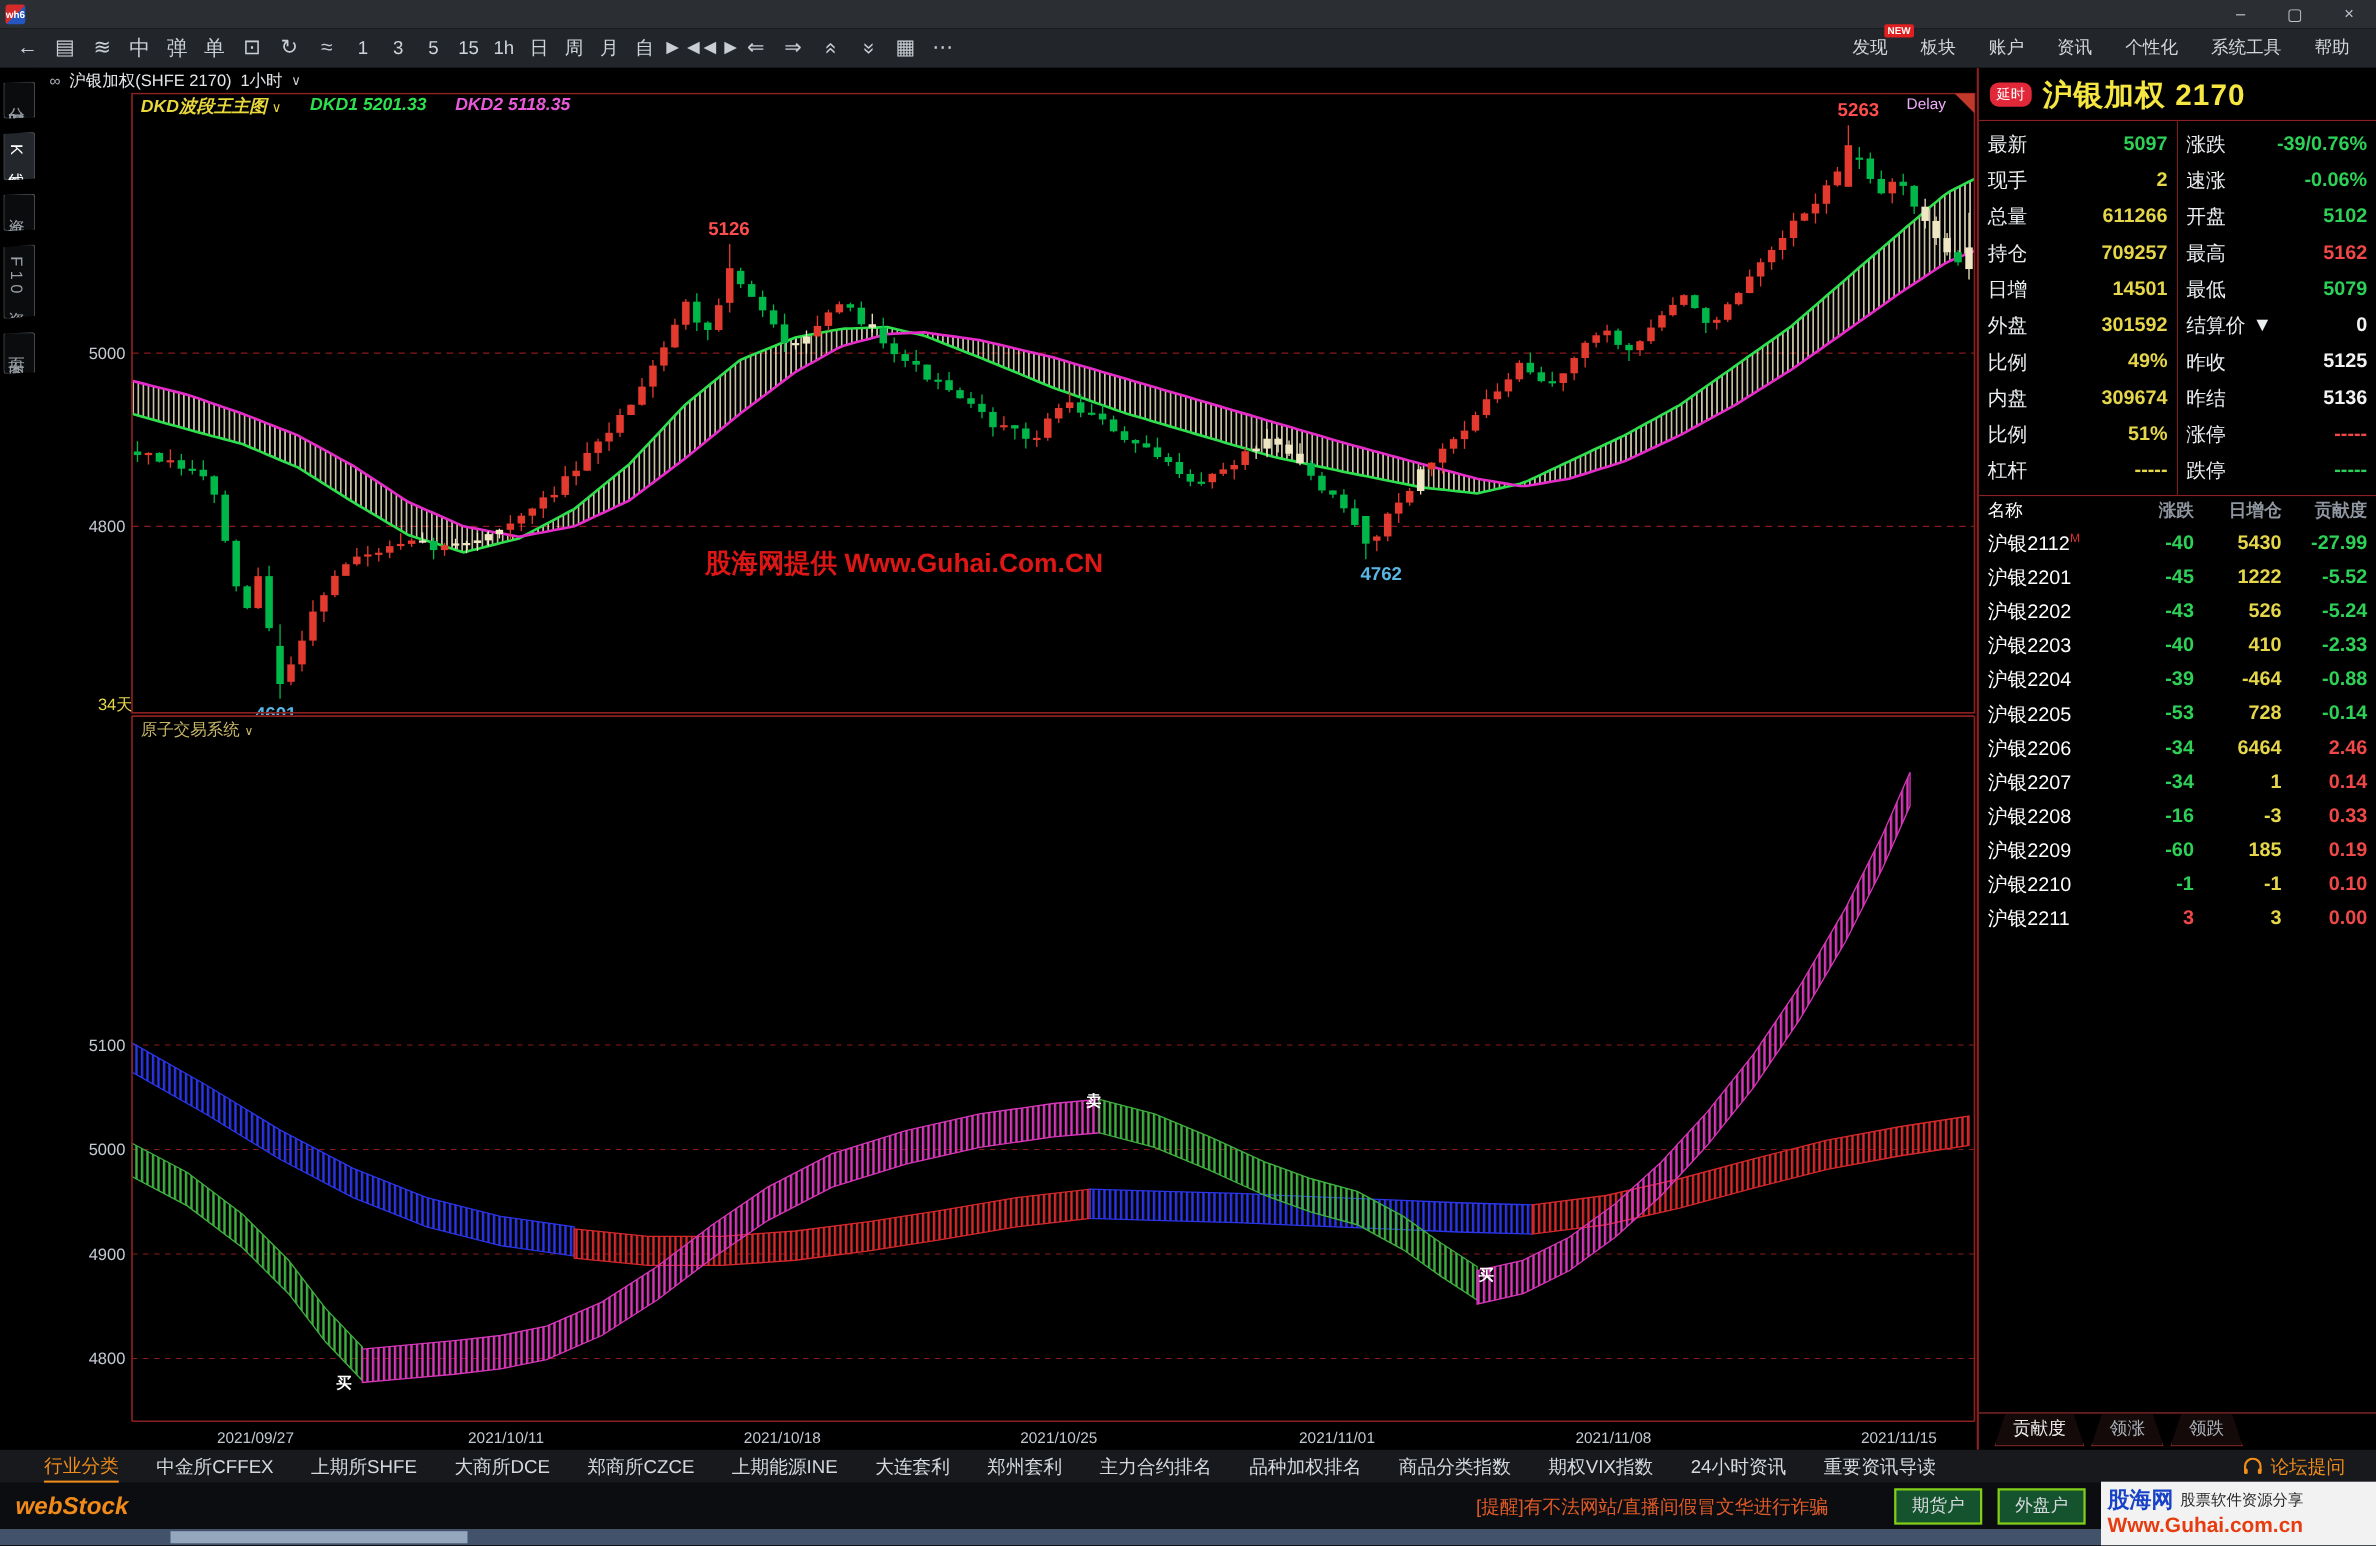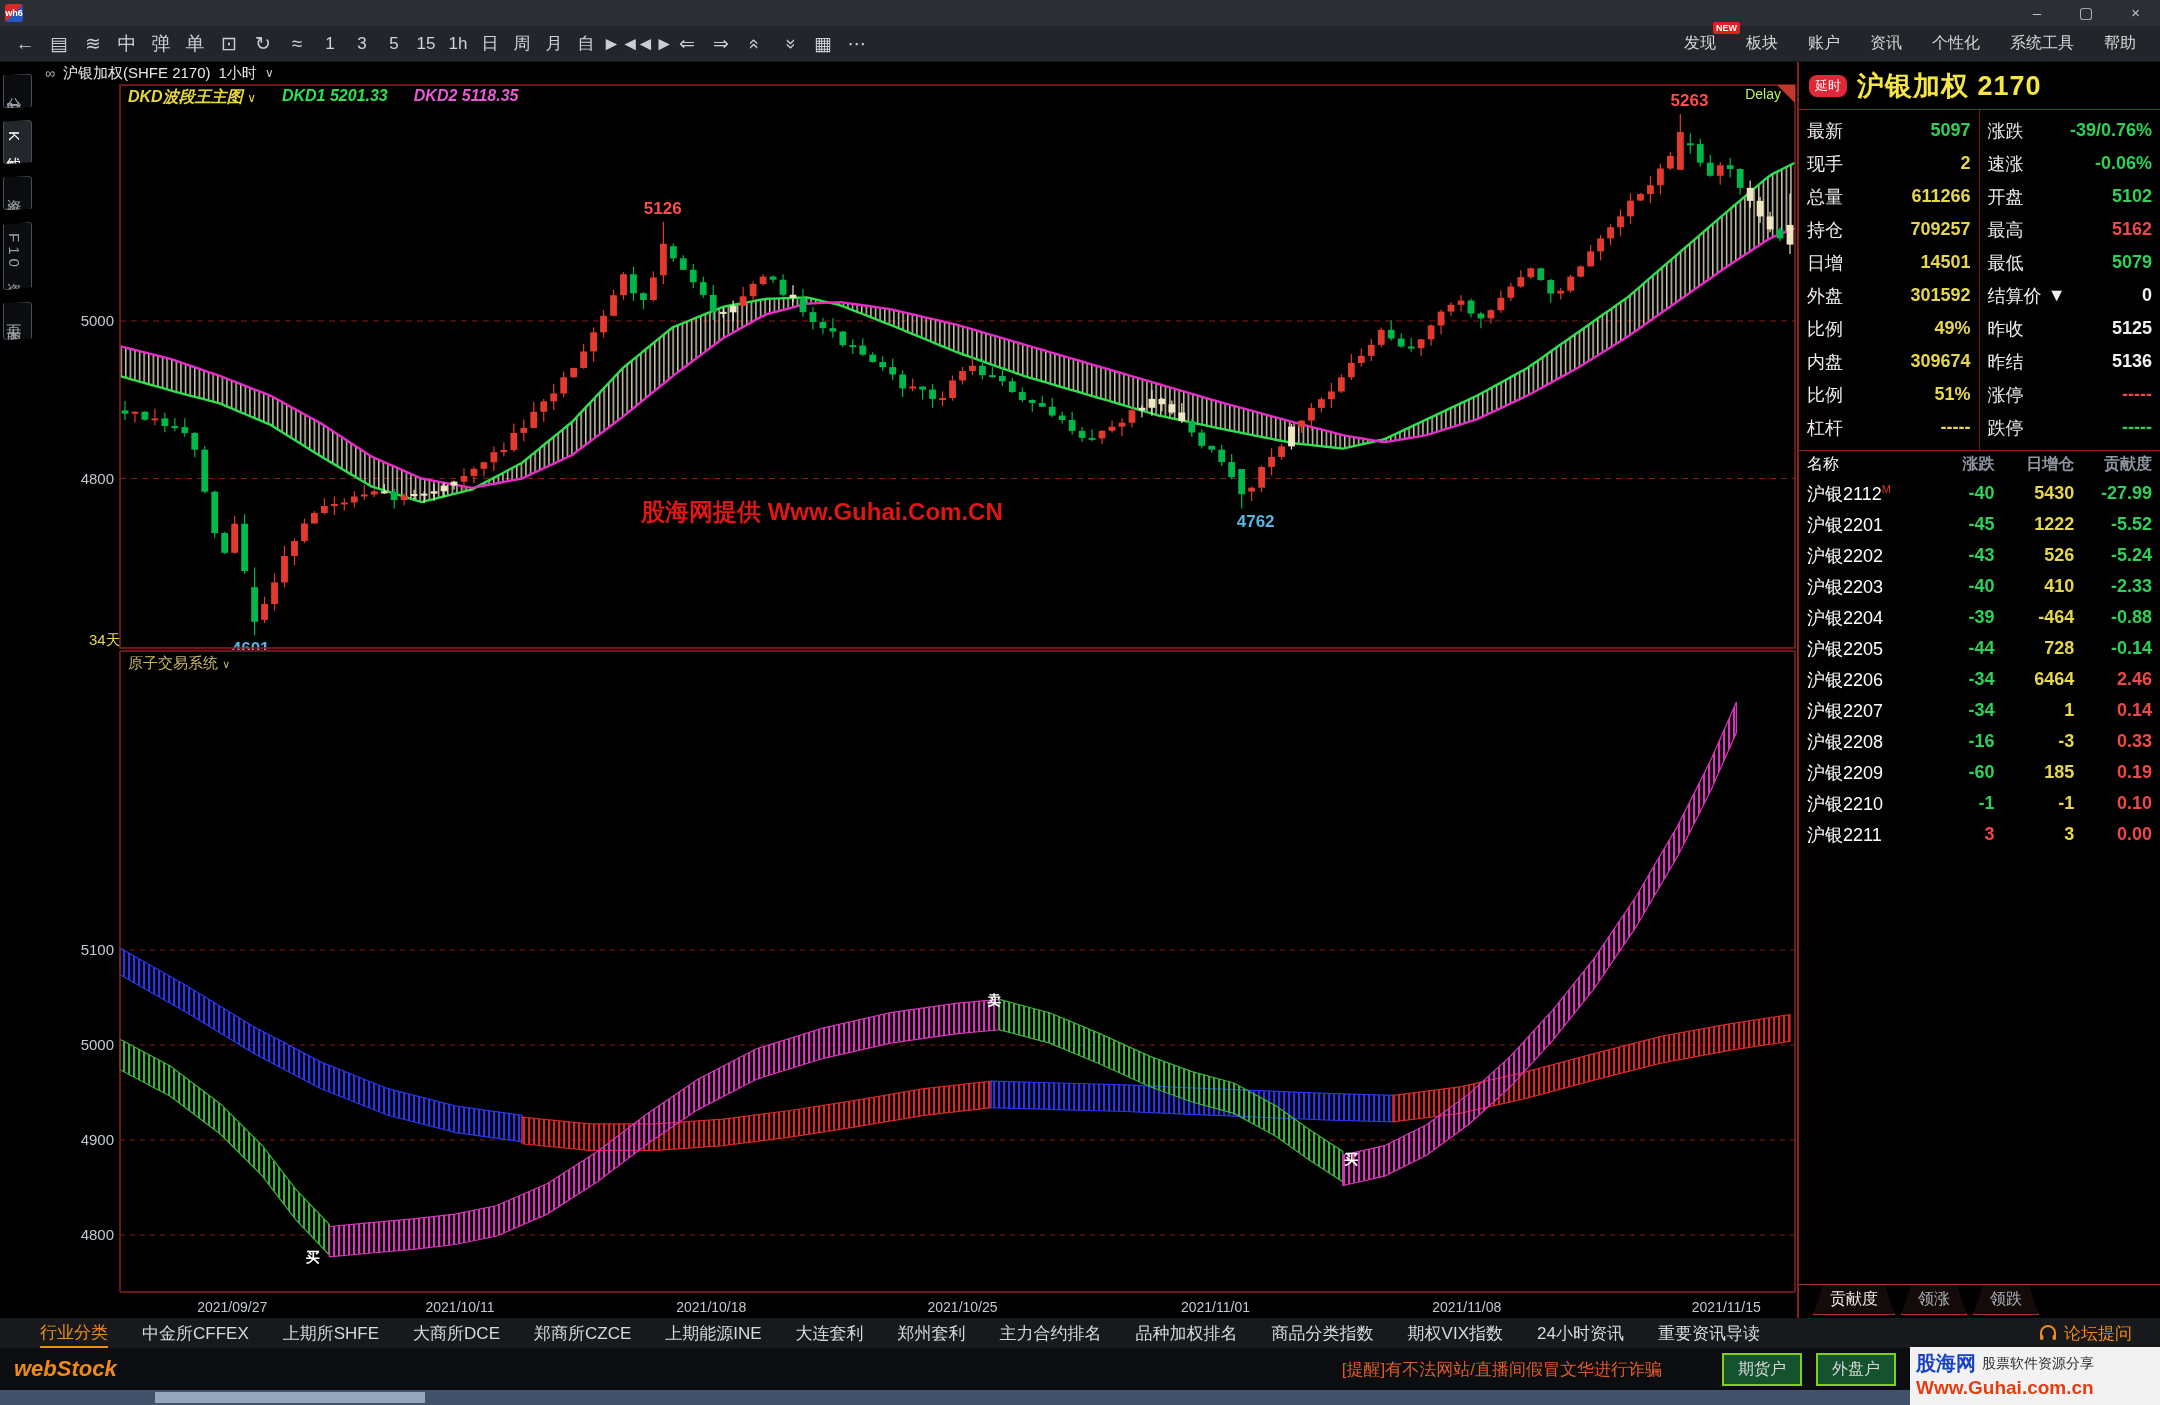--- a/index.html
+++ b/index.html
@@ -43,21 +43,21 @@
   #symbolbar .caret { font-size:12px; color:#c8ccd0; }
   #link-ic { color:#aeb4ba; font-size:14px; }
 
   #mainchart { position:relative; width:1764px; height:566px; }
   #subchart  { position:relative; width:1764px; height:668px; }
   #mainchart svg, #subchart svg { display:block; }
 
   #dkd-header { position:absolute; left:95px; top:3px; display:flex; gap:26px; font-size:16px; font-weight:bold;font-style:italic; }
   #dkd-name { color:#e8d83c; } #dkd-name .caret { font-weight:normal; font-size:12px; }
   #dkd-v1 { color:#2ee04e; } #dkd-v2 { color:#e85ad8; }
-  #delay-flag { position:absolute; right:16px; top:2px; color:#bef264; font-size:14px; }
+  #delay-flag { position:absolute; right:28px; top:2px; color:#f0abfc; font-size:14px; }
   #sub-header { position:absolute; left:95px; top:4px; color:#c9b96a; font-size:15px; }
   #sub-header .caret { font-size:11px; }
 
   
   #rightpanel { position:absolute; left:1797px; top:62px; width:363px; height:1256px;
     background:#000; border-left:2px solid #8b2020; display:flex; flex-direction:column; }
   #rp-header { height:48px; display:flex; align-items:center; gap:10px; padding:0 10px;
     border-bottom:1px solid #8b2020; }
   #rp-badge { background:#e02838; color:#fff; font-size:13px; padding:2px 6px; border-radius:8px; }
   #rp-title { color:#f5e642; font-size:27px; font-weight:bold; letter-spacing:1px; }
@@ -727,21 +727,21 @@
           <span class="t-c3 c-green">-2.33</span>
         </div>
         <div class="t-row">
           <span class="t-c0">沪银2204</span>
           <span class="t-c1 c-green">-39</span>
           <span class="t-c2 c-yellow">-464</span>
           <span class="t-c3 c-green">-0.88</span>
         </div>
         <div class="t-row">
           <span class="t-c0">沪银2205</span>
-          <span class="t-c1 c-green">-44</span>
+          <span class="t-c1 c-green">-53</span>
           <span class="t-c2 c-yellow">728</span>
           <span class="t-c3 c-green">-0.14</span>
         </div>
         <div class="t-row">
           <span class="t-c0">沪银2206</span>
           <span class="t-c1 c-green">-34</span>
           <span class="t-c2 c-yellow">6464</span>
           <span class="t-c3 c-red">2.46</span>
         </div>
         <div class="t-row">

